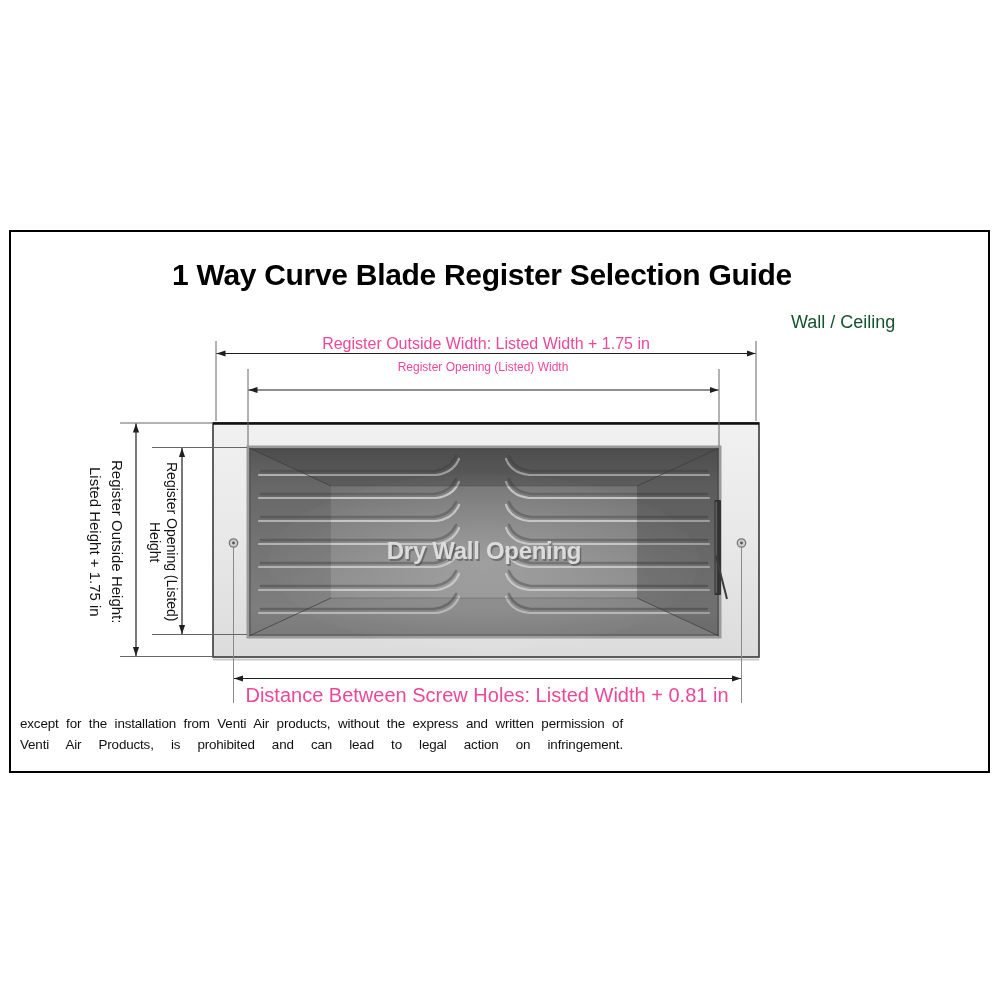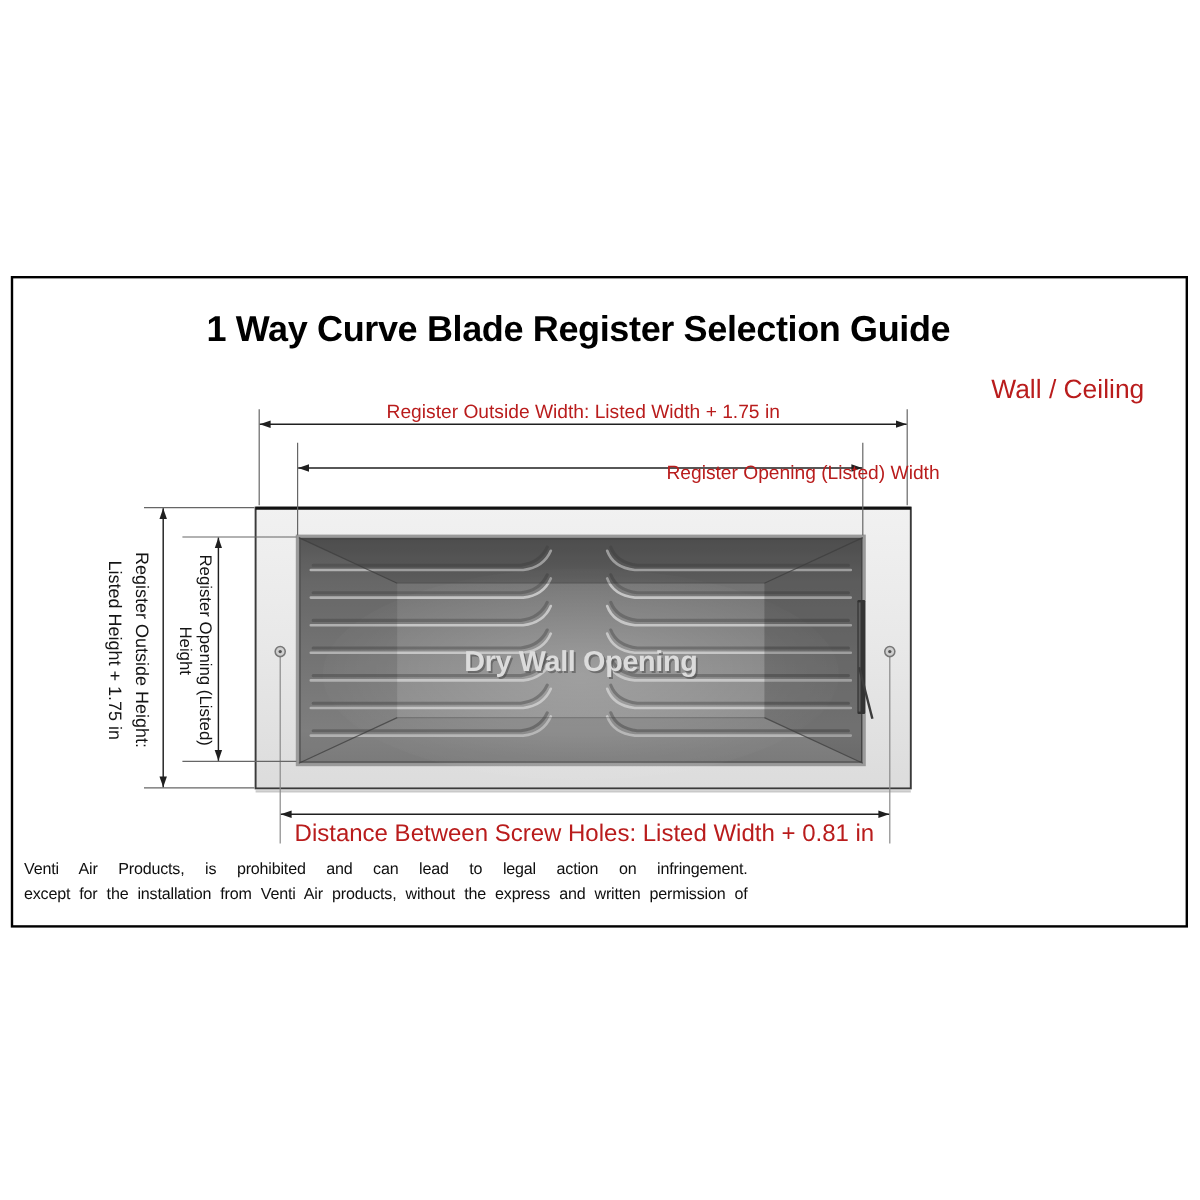--- a/index.html
+++ b/index.html
@@ -9,24 +9,24 @@
   }
   .abs{position:absolute;}
   .frame{
     left:9px;top:230px;width:981px;height:543px;
     border:2px solid #000;box-sizing:border-box;background:transparent;
   }
   .title{
     left:0;top:258px;width:964px;text-align:center;
     font-size:30px;font-weight:bold;color:#000;letter-spacing:-0.3px;
   }
-  .wall-ceiling{left:826px;top:312px;font-size:22px;color:#b91c1c;}
-  .dim-label{text-align:center;color:#b91c1c;white-space:nowrap;}
+  .wall-ceiling{left:791px;top:312px;font-size:18px;color:#14532d;}
+  .dim-label{text-align:center;color:#ec4899;white-space:nowrap;}
   .dim-outer-width{left:186px;top:335px;width:600px;font-size:16px;}
-  .dim-opening-width{left:183px;top:386px;width:600px;font-size:16px;text-align:right;}
+  .dim-opening-width{left:183px;top:360px;width:600px;font-size:12px;}
   .dim-screw{left:187px;top:684px;width:600px;font-size:20px;}
   .vlabel{
     writing-mode:vertical-rl;color:#141414;white-space:nowrap;
   }
   .vlabel > div{text-align:center;}
   .vlabel-outer{left:84px;top:427px;height:230px;font-size:15px;line-height:22px;}
   .vlabel-opening{left:146px;top:449px;height:186px;font-size:14px;line-height:17px;}
   .copyright{
     left:20px;top:713px;width:603px;font-size:13.4px;line-height:21px;
     letter-spacing:-0.15px;color:#101010;
@@ -181,18 +181,18 @@
   <div>Register Outside Height:</div>
   <div>Listed Height + 1.75 in</div>
 </div>
 
 <div class="abs vlabel vlabel-opening">
   <div>Register Opening (Listed)</div>
   <div>Height</div>
 </div>
 
 <div class="abs copyright">
+  <div>except for the installation from Venti Air products, without the express and written permission of</div>
   <div>Venti Air Products, is prohibited and can lead to legal action on infringement.</div>
-  <div>except for the installation from Venti Air products, without the express and written permission of</div>
 </div>
 
 <div class="abs contact">
 </div>
 
 </body></html>

